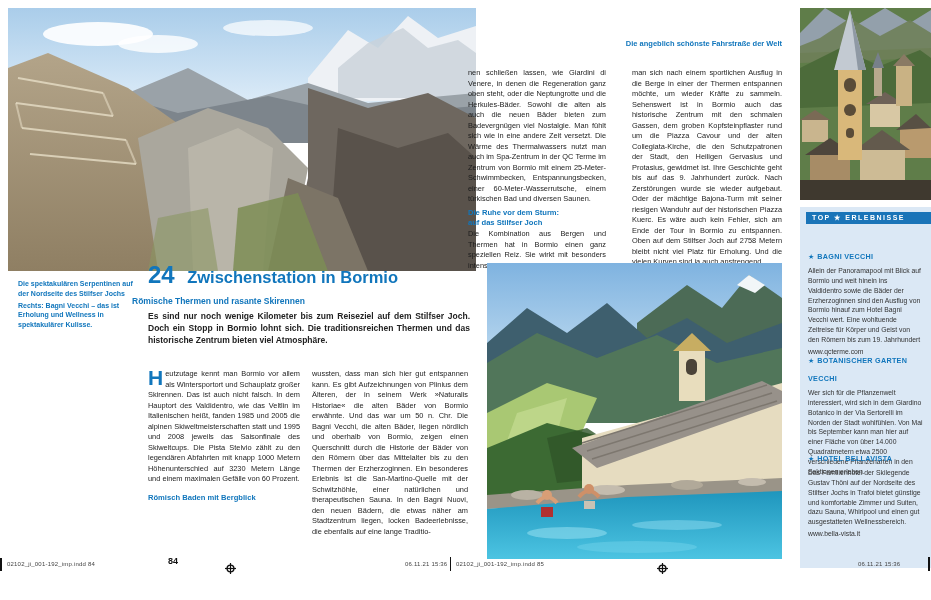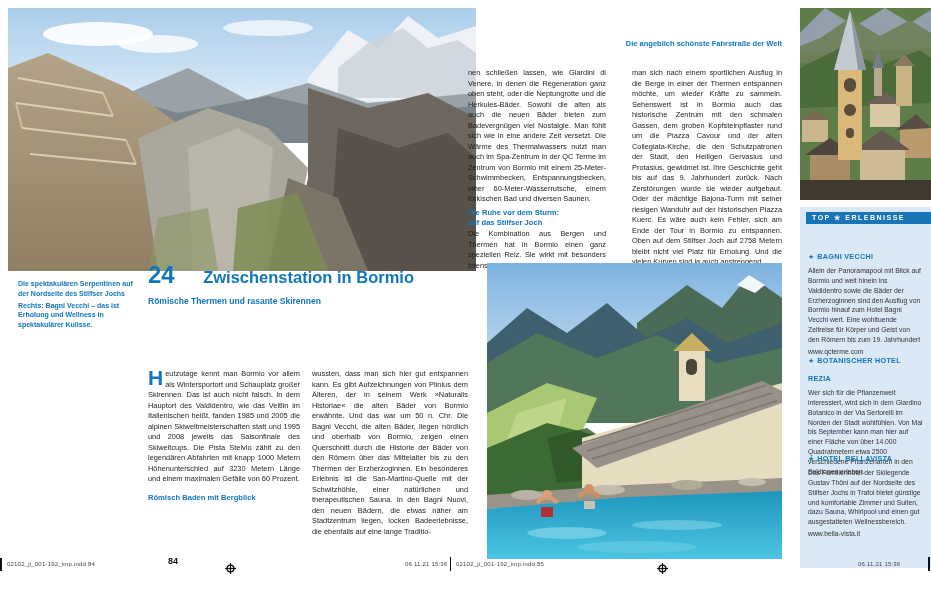--- a/index.html
+++ b/index.html
@@ -74,23 +74,24 @@
     </svg>
   </div>
 
   <div class="abs cap" style="left:18px;top:279px;width:118px;">
     <div>Die spektakulären Serpentinen auf der Nordseite des Stilfser Jochs</div>
     <div style="margin-top:2px;">Rechts: Bagni Vecchi – das ist Erholung und Wellness in spektakulärer Kulisse.</div>
   </div>
 
   <div class="abs" style="left:148px;top:263px;width:330px;">
     <span class="chapter-num">24</span>
-    <span class="article-title" style="margin-left:24px;">Zwischenstation in Bormio</span>
-  </div>
-  <div class="abs subtitle" style="left:148px;top:296px;width:330px;">Römische Thermen und rasante Skirennen</div>
+    <span class="article-title" style="margin-left:8px;">Zwischenstation in Bormio</span>
+  </div>
+  <div class="abs subtitle" style="left:132px;top:296px;width:330px;">Römische Thermen und rasante Skirennen</div>
+  <div class="abs intro" style="left:148px;top:311px;width:322px;">Es sind nur noch wenige Kilometer bis zum Reiseziel auf dem Stilfser Joch. Doch ein Stopp in Bormio lohnt sich. Die traditionsreichen Thermen und das historische Zentrum bieten viel Atmosphäre.</div>
 
   <div class="abs" style="left:148px;top:369px;width:152px;">
     <div class="body-txt">
       <span class="dropcap">H</span><span>eutzutage kennt man Bormio vor allem als Wintersportort und Schauplatz großer Skirennen. Das ist auch nicht falsch. In dem Hauptort des Valdidentro, wie das Veltlin im Italienischen heißt, fanden 1985 und 2005 die alpinen Skiweltmeisterschaften statt und 1995 und 2008 jeweils das Saisonfinale des Skiweltcups. Die Pista Stelvio zählt zu den legendären Abfahrten mit knapp 1000 Metern Höhenunterschied auf 3230 Metern Länge und einem maximalen Gefälle von 60 Prozent.</span>
     </div>
     <div class="subhead" style="margin-top:8px;">Römisch Baden mit Bergblick</div>
   </div>
   <div class="abs body-txt" style="left:312px;top:369px;width:156px;">wussten, dass man sich hier gut entspannen kann. Es gibt Aufzeichnungen von Plinius dem Älteren, der in seinem Werk »Naturalis Historiae« die alten Bäder von Bormio erwähnte. Und das war um 50 n. Chr. Die Bagni Vecchi, die alten Bäder, liegen nördlich und oberhalb von Bormio, zeigen einen Querschnitt durch die Historie der Bäder von den Römern über das Mittelalter bis zu den Thermen der Erzherzoginnen. Ein besonderes Erlebnis ist die San-Martino-Quelle mit der Schwitzhöhle, einer natürlichen und therapeutischen Sauna. In den Bagni Nuovi, den neuen Bädern, die etwas näher am Stadtzentrum liegen, locken Badeerlebnisse, die ebenfalls auf eine lange Traditio-</div>
 
   <div class="abs pagenum" style="left:148px;top:556px;">84</div>
@@ -202,21 +203,21 @@
       <span>TOP ★ ERLEBNISSE</span>
     </div>
 
     <div class="abs" style="left:8px;top:38px;width:115px;">
       <div><span class="tip-star">★</span><span class="tip-title">BAGNI VECCHI</span></div>
       <div class="tip-body">Allein der Panoramapool mit Blick auf Bormio und weit hinein ins Valdidentro sowie die Bäder der Erzherzoginnen sind den Ausflug von Bormio hinauf zum Hotel Bagni Vecchi wert. Eine wohltuende Zeitreise für Körper und Geist von den Römern bis zum 19. Jahrhundert</div>
       <div class="tip-url">www.qcterme.com</div>
     </div>
 
     <div class="abs" style="left:8px;top:142px;width:115px;">
-      <div><span class="tip-star">★</span><span class="tip-title">BOTANISCHER HOTEL REZIA</span></div>
+      <div><span class="tip-star">★</span><span class="tip-title">BOTANISCHER GARTEN VECCHI</span></div>
       <div class="tip-body">Wer sich für die Pflanzenwelt interessiert, wird sich in dem Giardino Botanico in der Via Sertorelli im Norden der Stadt wohlfühlen. Von Mai bis September kann man hier auf einer Fläche von über 14.000 Quadratmetern etwa 2500 verschiedene Pflanzenarten in den Sektionen erleben.</div>
     </div>
 
     <div class="abs" style="left:8px;top:240px;width:115px;">
       <div><span class="tip-star">★</span><span class="tip-title">HOTEL BELLAVISTA</span></div>
       <div class="tip-body">Das Familienhotel der Skilegende Gustav Thöni auf der Nordseite des Stilfser Jochs in Trafoi bietet günstige und komfortable Zimmer und Suiten, dazu Sauna, Whirlpool und einen gut ausgestatteten Wellnessbereich.</div>
       <div class="tip-url">www.bella-vista.it</div>
     </div>
   </div>
 

